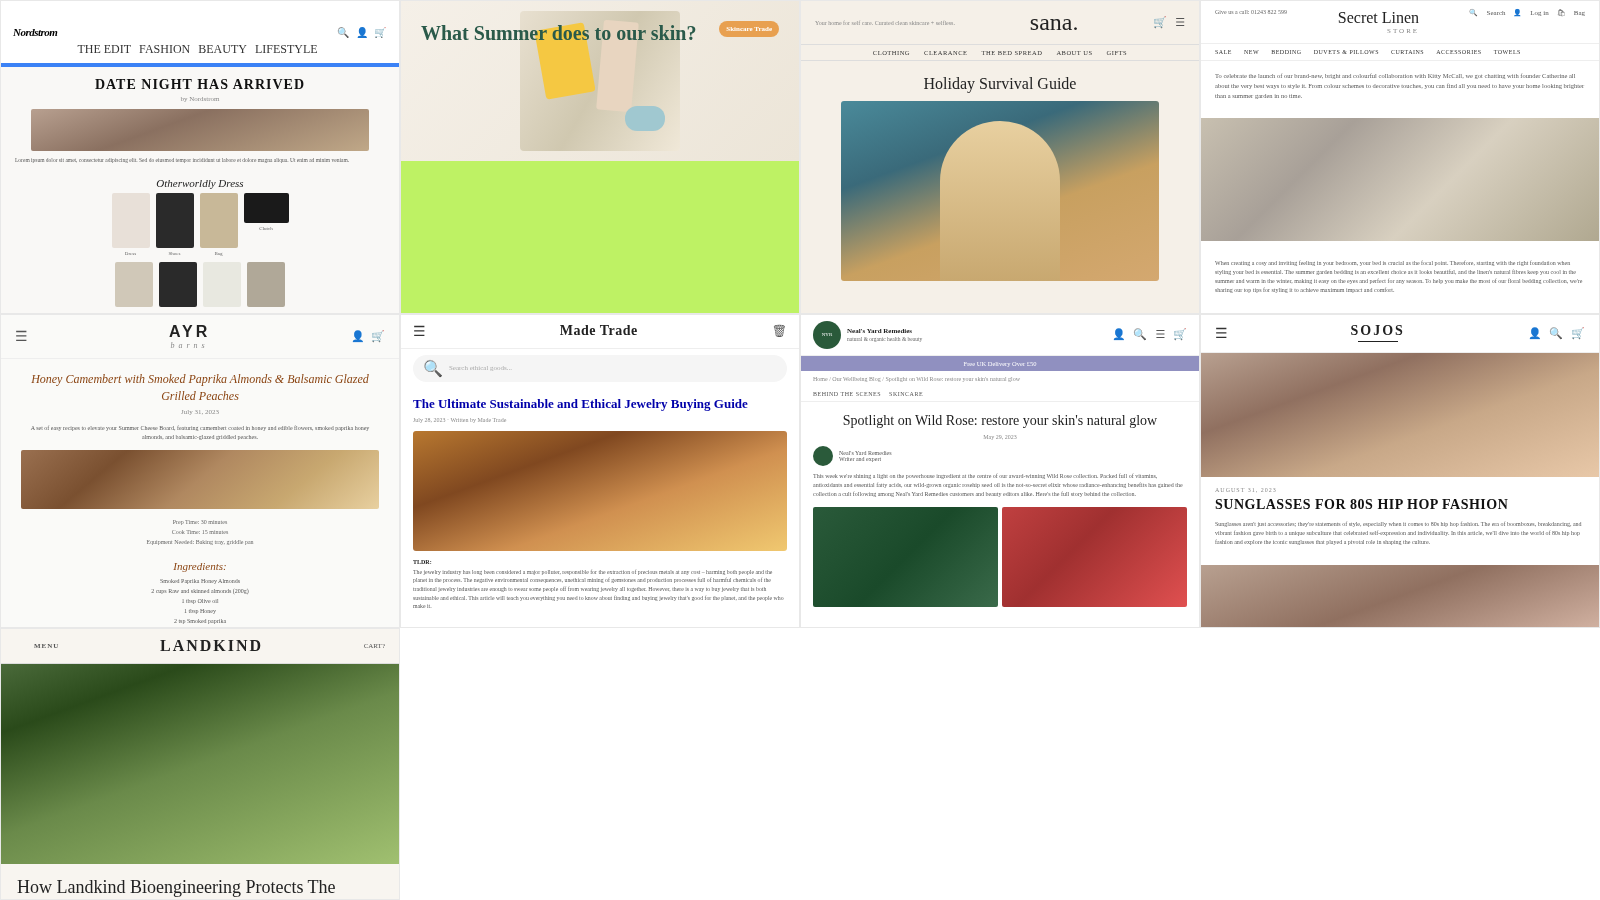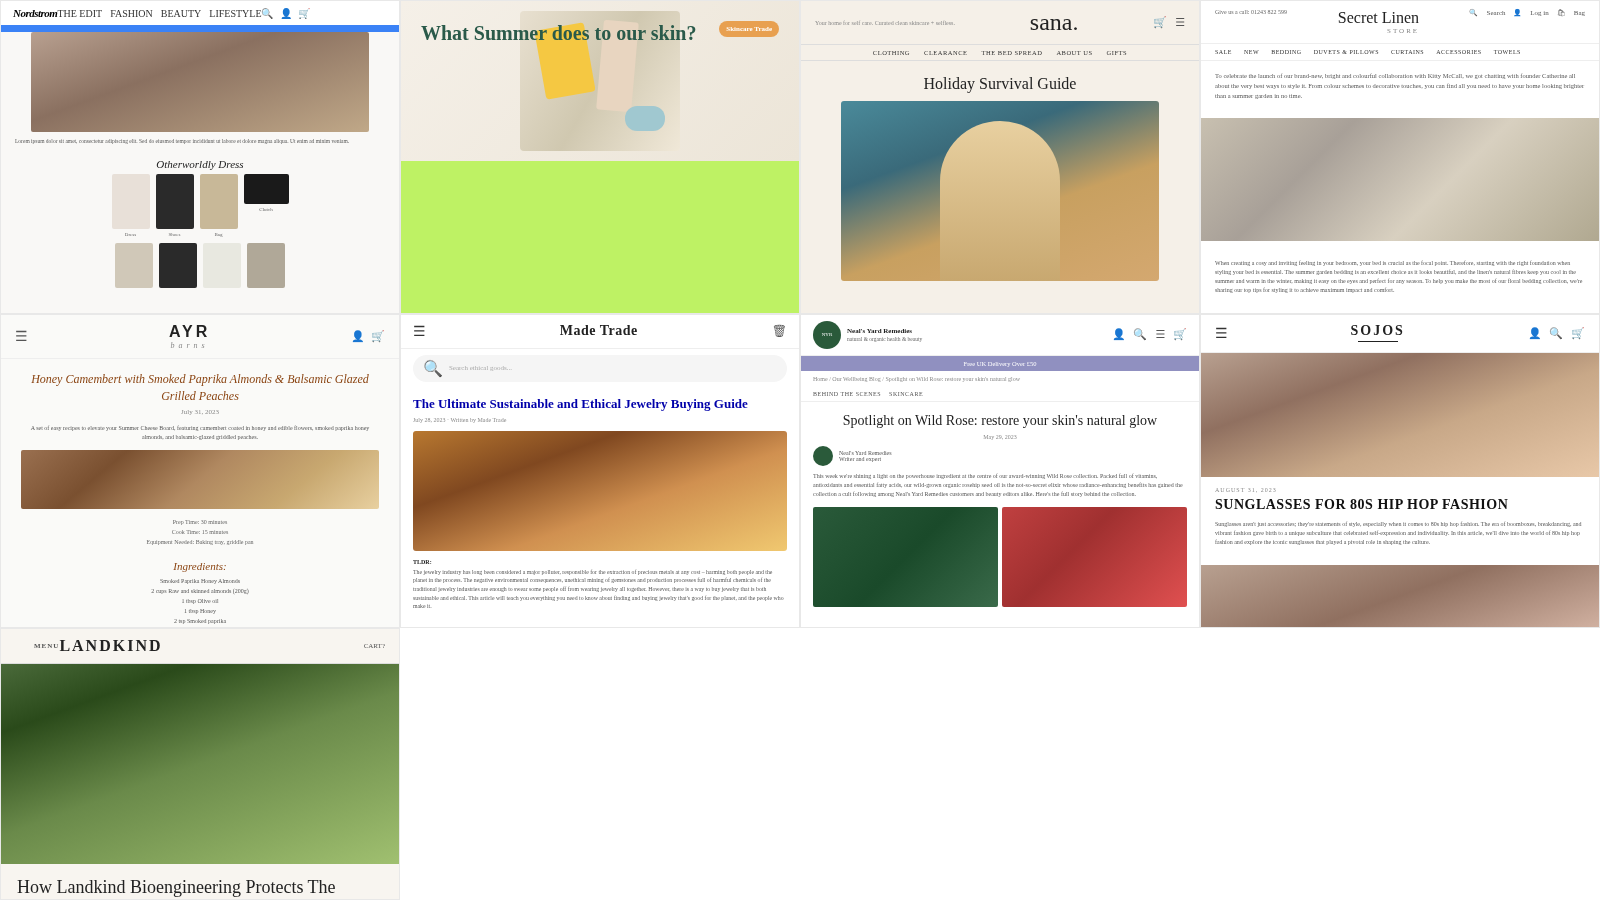--- a/index.html
+++ b/index.html
@@ -26,36 +26,38 @@
     
     .card-1 {
       background: #f9f8f6;
       padding: 0;
     }
     .card-1 .c1-header {
       background: #fff;
       padding: 6px 12px;
       display: flex;
       align-items: center;
-      border-bottom: 7px solid #3b82f6;
+      justify-content: space-between;
+      border-bottom: 4px solid #3b82f6;
     }
     .card-1 .c1-logo {
       font-size: 11px;
       font-weight: bold;
       font-style: italic;
       color: #000;
       letter-spacing: -0.5px;
     }
     .card-1 .c1-nav {
       display: flex;
       gap: 8px;
     }
     .card-1 .c1-nav span {
-      font-size: 10px;
+      font-size: 12px;
       color: #333;
+      margin-top: 35px;
     }
     .card-1 .c1-icons {
       display: flex;
       gap: 6px;
       font-size: 10px;
     }
     .card-1 .c1-hero {
       text-align: center;
       padding: 10px 12px 6px;
     }
@@ -755,20 +757,21 @@
       color: #555;
       letter-spacing: 1px;
       font-weight: bold;
       padding-left: 19px;
     }
     .card-9 .c9-logo {
       font-size: 16px;
       font-weight: bold;
       letter-spacing: 2px;
       color: #222;
+      text-align: center;
       flex: 1;
     }
     .card-9 .c9-cart {
       font-size: 7px;
       color: #555;
     }
     .card-9 .c9-hero-img {
       width: 100%;
       height: 200px;
       overflow: hidden;
@@ -797,20 +800,24 @@
       <span>THE EDIT</span>
       <span>FASHION</span>
       <span>BEAUTY</span>
       <span>LIFESTYLE</span>
     </div>
     <div class="c1-icons">
       <span>🔍</span>
       <span>👤</span>
       <span>🛒</span>
     </div>
+  </div>
+  <div class="c1-hero">
+    <div class="c1-hero-title">DATE NIGHT HAS ARRIVED</div>
+    <div class="c1-hero-sub">by Nordstrom</div>
   </div>
   <div class="c1-img">
     <div class="c1-img-inner"></div>
   </div>
   <div class="c1-text-block">
     <p>Lorem ipsum dolor sit amet, consectetur adipiscing elit. Sed do eiusmod tempor incididunt ut labore et dolore magna aliqua. Ut enim ad minim veniam.</p>
   </div>
   <div class="c1-section-title">Otherworldly Dress</div>
   <div class="c1-products">
     <div class="c1-product">

